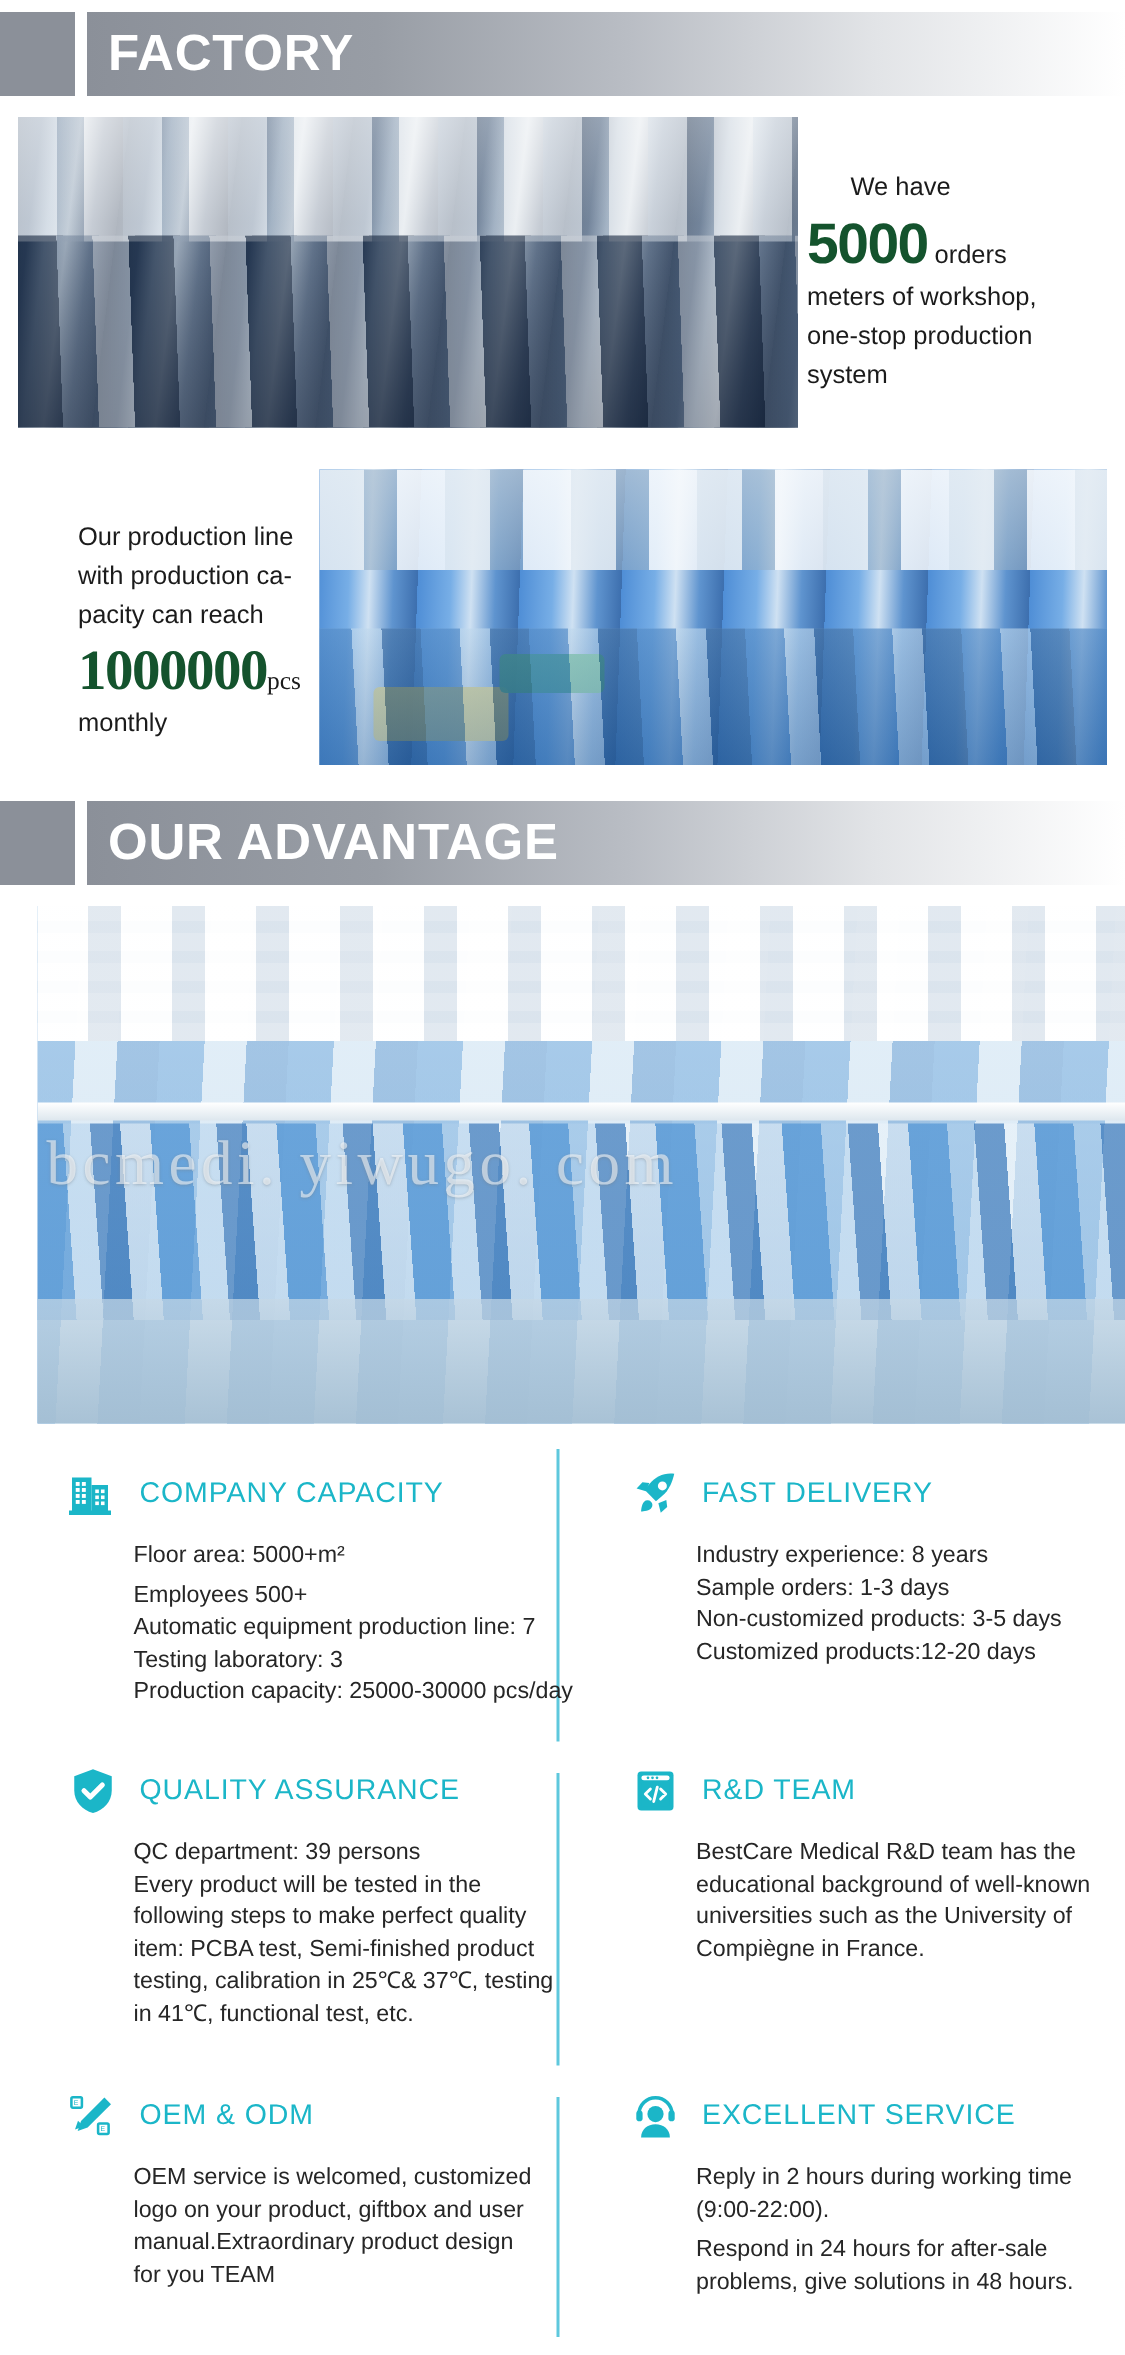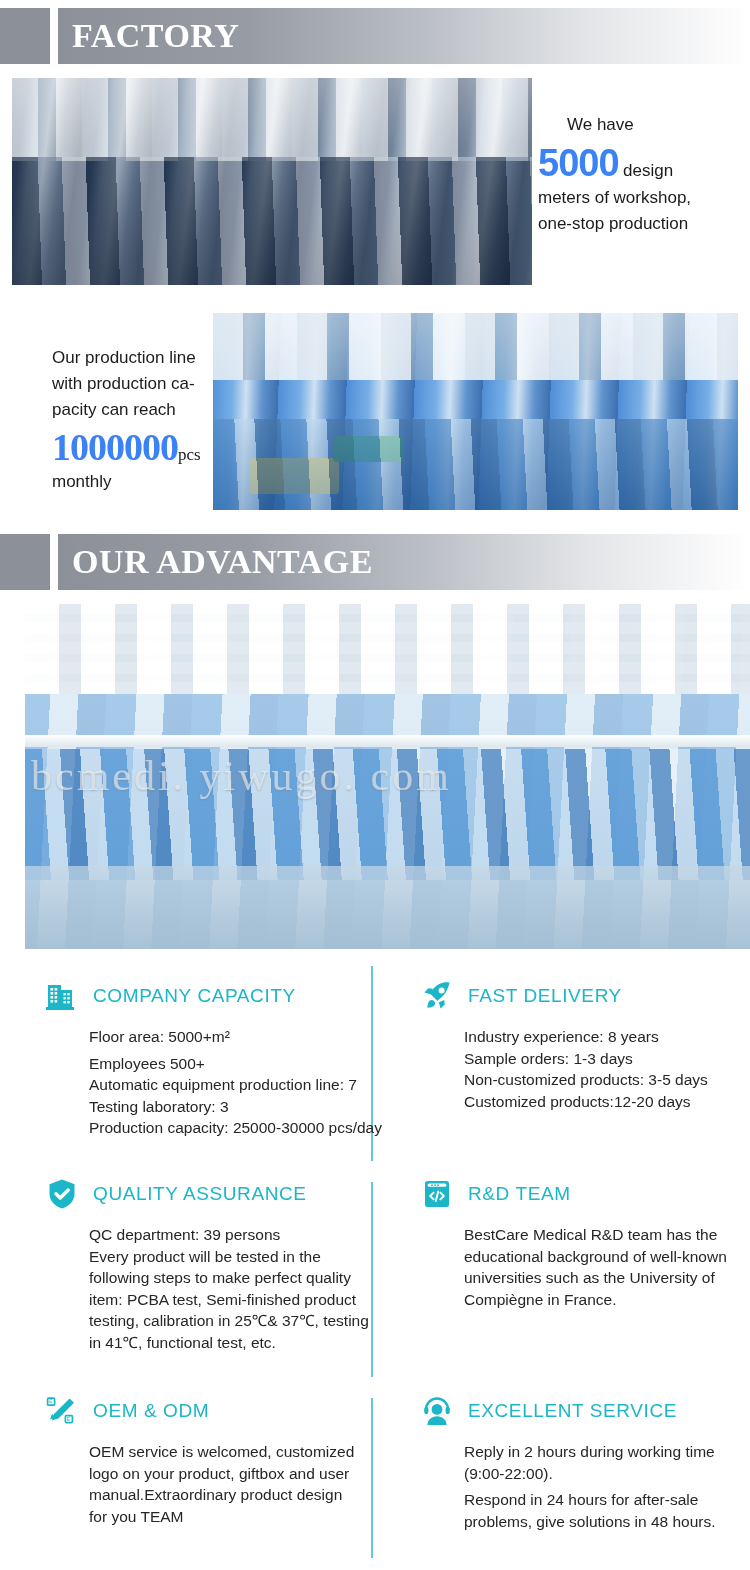--- a/index.html
+++ b/index.html
@@ -16,21 +16,21 @@
     position: absolute; left: 0; top: 0; width: 50px; height: 56px;
     background: #8b9099;
   }
   .sec-header .bar {
     position: absolute; left: 58px; top: 0; width: 692px; height: 56px;
     background: linear-gradient(to right, #8b9099 0%, #989da5 28%, #b9bdc4 52%, #e2e4e7 76%, #ffffff 100%);
   }
   .sec-header .bar-title {
     position: absolute; left: 14px; top: 50%; transform: translateY(-50%);
     color: #ffffff; font-size: 34px; font-weight: bold; letter-spacing: 0.5px;
-    font-family: Liberation Serif, serif;
+    font-family: Liberation Sans, sans-serif;
     white-space: nowrap;
   }
 
   
   .photo { position: absolute; overflow: hidden; background: #cfd6da; }
 
   
   .ph1 {
     background:
       linear-gradient(to bottom, rgba(255,255,255,.32) 0%, rgba(255,255,255,0) 34%),
@@ -112,21 +112,21 @@
     font-size: 42px; letter-spacing: 3px;
     color: rgba(255,255,255,.55);
     text-shadow: 0 1px 2px rgba(120,130,140,.45);
     font-family: "Liberation Serif", serif;
     white-space: nowrap; pointer-events: none;
   }
 
   
   .copy { position: absolute; color: #1b1b1b; font-family: "Liberation Sans", sans-serif; }
   .copy .lead { font-size: 17px; line-height: 26px; margin-left: 29px; }
-  .copy .big  { font-size: 38px; font-weight: bold; color: #3b82f6; letter-spacing: -1px; vertical-align: baseline; }
+  .copy .big  { font-size: 38px; font-weight: bold; color: #14532d; letter-spacing: -1px; vertical-align: baseline; }
   .copy .unit { font-size: 17px; }
   .copy p { font-size: 17px; line-height: 26px; }
 
   
   .features { position: absolute; left: 0; top: 966px; width: 750px; height: 600px; }
   .col-div {
     position: absolute; left: 371px; width: 2px;
     background: #5ec8dd;
   }
   .feat { position: absolute; width: 340px; }
@@ -149,24 +149,25 @@
     <span class="bar-title">FACTORY</span>
   </div>
 </div>
 
 <div class="photo ph1" style="left:12px; top:78px; width:520px; height:207px;"></div>
 
 <div class="copy" style="left:538px; top:112px; width:205px;">
   <div class="lead">We have</div>
   <div style="margin-top:4px;">
     <span class="big">5000</span>
-    <span class="unit">design</span>
+    <span class="unit">orders</span>
   </div>
   <p>meters of workshop,</p>
   <p>one-stop production</p>
+  <p>system</p>
 </div>
 
 <div class="photo ph2" style="left:213px; top:313px; width:525px; height:197px;">
   <div class="tray"></div>
   <div class="tray2"></div>
 </div>
 
 <div class="copy" style="left:52px; top:345px; width:160px;">
   <p>Our production line</p>
   <p>with production ca-</p>

